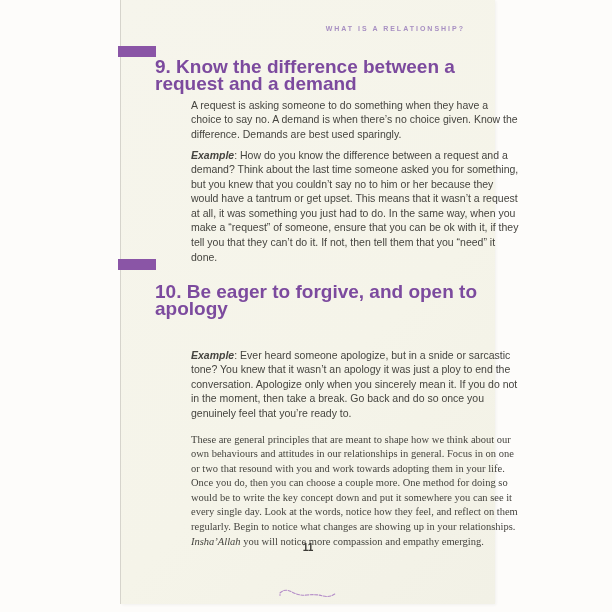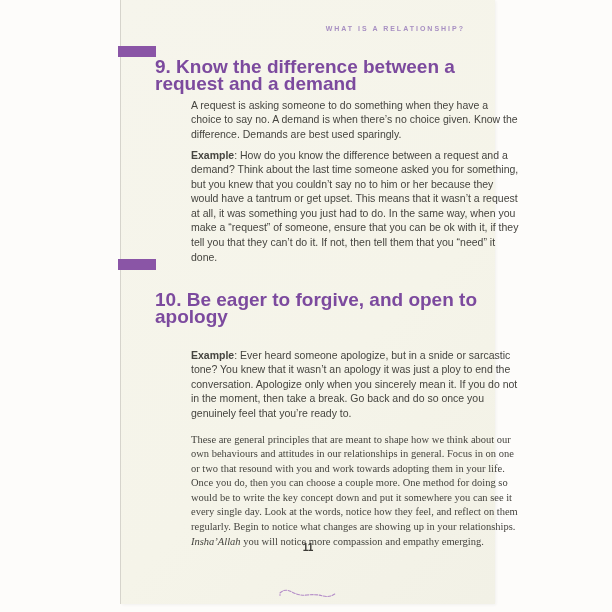--- a/index.html
+++ b/index.html
@@ -42,38 +42,38 @@
   .section-heading {
     position: absolute;
     left: 34px;
     width: 334px;
     font-size: 19px;
     font-weight: 700;
     line-height: 17px;
     color: #7c4a9e;
   }
   .heading-1 { top: 42px; }
-  .heading-2 { top: 263px; margin-top: 28px; }
+  .heading-2 { top: 255px; margin-top: 28px; }
 
   .body-par {
     position: absolute;
     left: 34px;
     width: 328px;
     font-size: 10.5px;
     line-height: 14.6px;
     color: #45443f;
     margin-left: 36px;
   }
   .par-1 { top: 87px; }
   .par-ex1 { top: 137px; }
   .par-2 { top: 287px; }
   .par-ex2 { top: 337px; }
   .par-closing { top: 422px; font-family: Liberation Serif, serif; }
 
-  .example-label { font-weight: 700; }
+  .example-label { font-weight: 700; font-style: italic; }
   .italic-phrase { font-style: italic; }
 
   .page-number {
     position: absolute;
     top: 542px; left: 0;
     width: 100%;
     text-align: center;
     font-size: 10px;
     font-weight: 700;
     color: #3c3b36;

